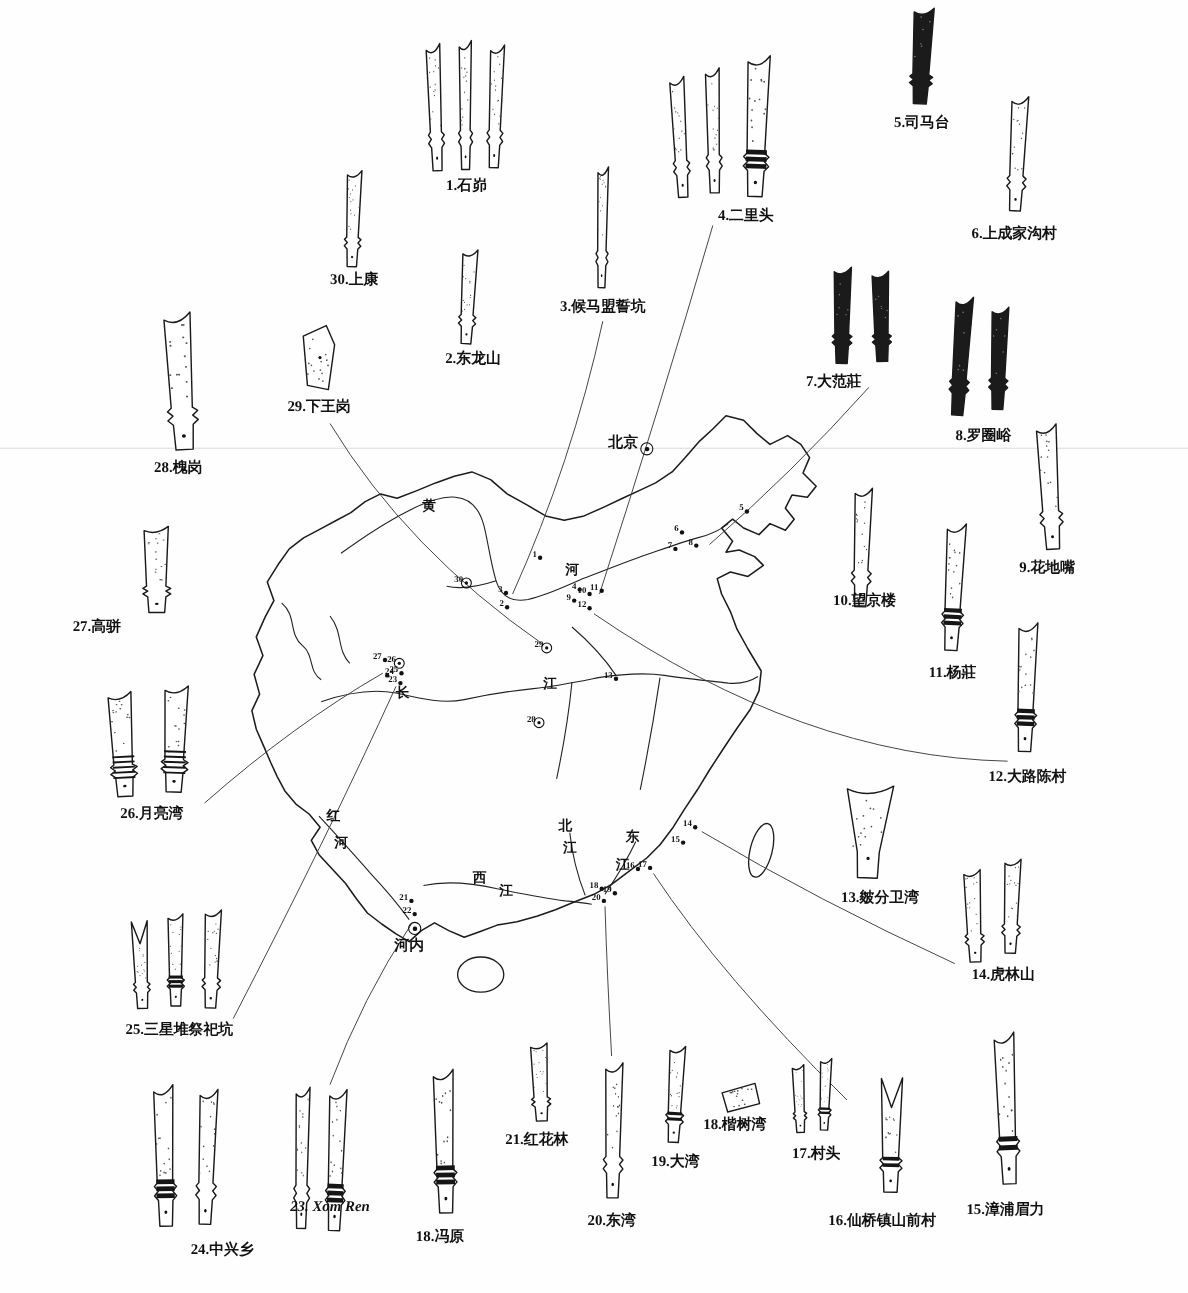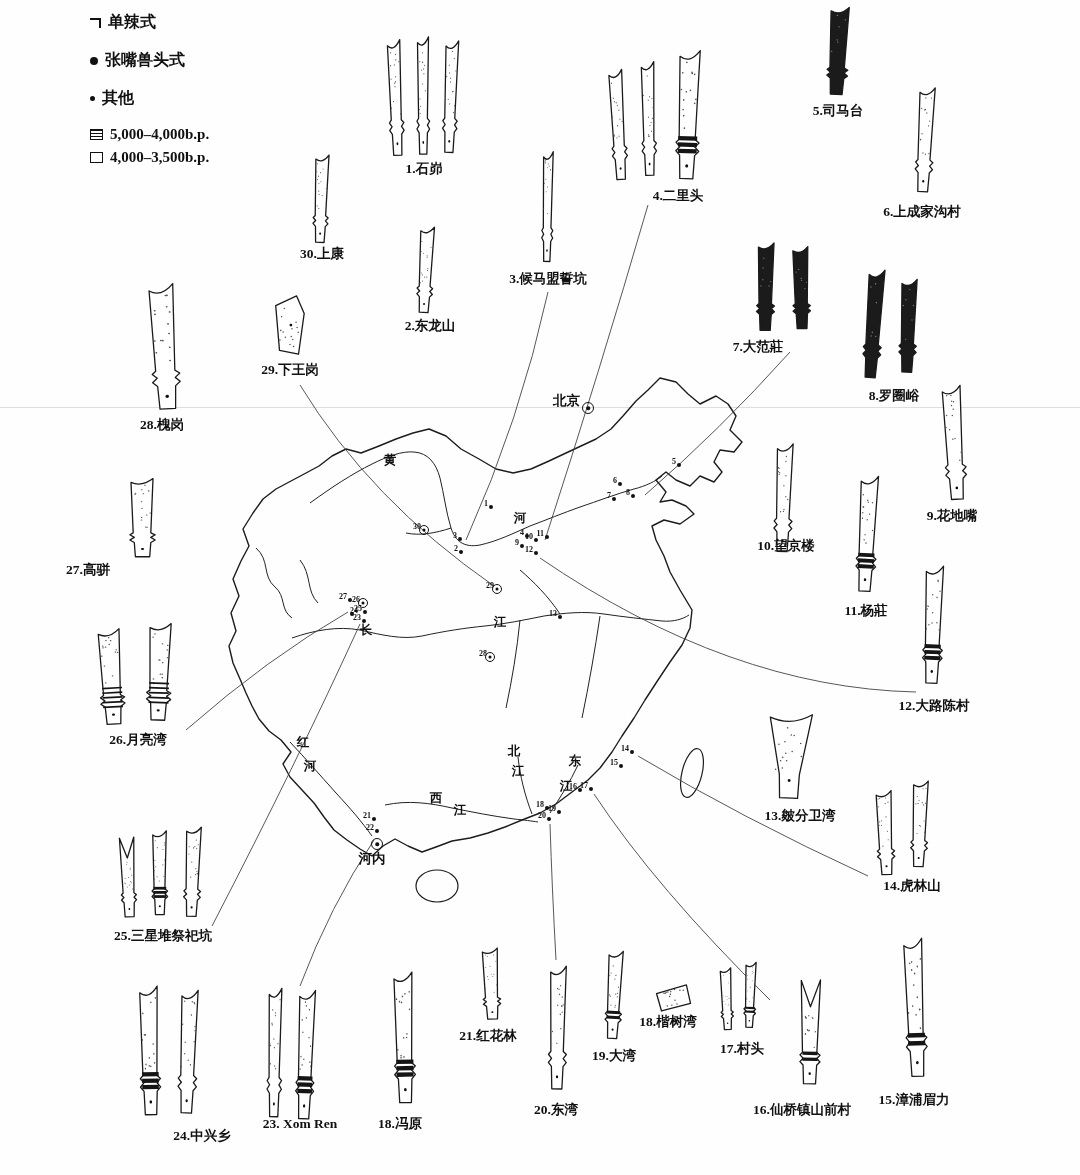--- a/index.html
+++ b/index.html
@@ -25,21 +25,21 @@
   .blade{position:absolute;}
   .site-label{position:absolute;transform:translateX(-50%);font-size:13.5px;font-weight:700;white-space:nowrap;}
   
   .pt-dot{position:absolute;width:4px;height:4px;background:#111;border-radius:50%;transform:translate(-50%,-50%);}
   .pt-circ{position:absolute;width:8px;height:8px;border:1px solid #111;border-radius:50%;transform:translate(-50%,-50%);}
   .pt-circ::after{content:"";position:absolute;left:50%;top:50%;width:3px;height:3px;background:#111;border-radius:50%;transform:translate(-50%,-50%);}
   .map-num{position:absolute;font-size:8px;font-weight:700;transform:translate(-100%,-50%);line-height:1;}
   .river-label{position:absolute;font-size:12.5px;font-weight:700;transform:translate(-50%,-50%);line-height:1;}
   .city-marker{position:absolute;width:10px;height:10px;border:1.2px solid #111;border-radius:50%;transform:translate(-50%,-50%);}
   .city-marker::after{content:"";position:absolute;left:50%;top:50%;width:3.5px;height:3.5px;background:#111;border-radius:50%;transform:translate(-50%,-50%);}
-  .city-label{position:absolute;font-size:13.5px;font-weight:700;white-space:nowrap;line-height:1;font-family:Liberation Mono, monospace;}
+  .city-label{position:absolute;font-size:13.5px;font-weight:700;white-space:nowrap;line-height:1;}
 </style>
 </head>
 <body>
 
 <div id="canvas" class="canvas">
 
   <div class="fold-line"></div>
 
   <svg class="map-svg" width="1080" height="1175" viewBox="0 0 1080 1175">
     <path fill="none" stroke="#1c1c1c" stroke-width="1.4" stroke-linejoin="round" d="M648,390 L660,378 L676,382 L688,394 L700,404 L716,396 L728,404 L736,416 L730,430 L742,442 L734,452 L720,450 L714,462 L722,472 L714,482 L700,476 L690,486 L676,480 L666,472 L656,480 L666,492 L660,502 L672,500 L686,506 L694,514 L680,524 L664,520 L652,526 L656,540 L664,556 L670,572 L680,590 L692,610 L690,628 L682,645 L670,662 L658,680 L645,700 L634,718 L622,736 L612,752 L600,768 L588,780 L572,792 L556,804 L540,813 L522,820 L505,827 L488,833 L470,838 L452,841 L436,847 L422,852 L408,846 L395,839 L383,846 L372,856 L360,849 L347,840 L334,830 L324,817 L314,803 L302,790 L290,777 L283,764 L291,752 L281,740 L269,731 L259,719 L252,706 L246,693 L240,679 L233,663 L229,646 L236,631 L231,613 L239,596 L233,579 L241,561 L249,546 L243,529 L253,513 L263,499 L276,489 L291,481 L306,473 L319,466 L332,456 L346,449 L361,453 L379,446 L396,439 L413,433 L429,429 L446,436 L461,449 L479,459 L496,469 L513,473 L531,469 L549,461 L566,453 L581,446 L596,439 L611,429 L623,416 L636,401 Z"></path>
@@ -726,21 +726,21 @@
         <circle cx="15.616323731138547" cy="43.78570816186557" r="0.8" fill="#555"></circle>
         <circle cx="26.09465020576132" cy="56.53682270233196" r="0.8" fill="#555"></circle>
         <circle cx="14.235528120713306" cy="66.62332818930041" r="0.8" fill="#555"></circle>
         <circle cx="17.569821673525375" cy="15.279792524005487" r="0.8" fill="#555"></circle>
         <circle cx="16.146913580246913" cy="74.4815243484225" r="0.8" fill="#555"></circle>
         <rect x="11" y="85" width="19" height="4" fill="#151515"></rect>
         <rect x="11" y="91" width="19" height="4" fill="#151515"></rect>
         <rect x="11" y="97" width="19" height="4" fill="#151515"></rect>
         <circle cx="20.5" cy="113" r="1.5" fill="#111"></circle>
       </svg>
-      <div class="site-label" style="left: 300px; top: 1116px;">23. Xom Ren</div>
+      <div class="site-label" style="left: 300px; top: 1089px; font-style: italic;">23. Xom Ren</div>
       <svg viewBox="0 0 40 130" preserveAspectRatio="none" width="35" height="138" class="blade" style="left: 132px; top: 982px; transform: rotate(-1deg);">
         <path d="M10,10 Q20,17 30,4 L28,88 L32,91 L28,95 L32,99 L28,103 L27,125 L14,125 L13,103 L9,99 L13,95 L9,91 L12,88 Z" fill="#ffffff" stroke="#1a1a1a" stroke-width="1.3" vector-effect="non-scaling-stroke" stroke-linejoin="round"></path>
         <circle cx="19.645816186556928" cy="71.38901748971193" r="0.8" fill="#555"></circle>
         <circle cx="21.15294924554184" cy="79.45906207133059" r="0.8" fill="#555"></circle>
         <circle cx="25.60658436213992" cy="76.22252229080934" r="0.8" fill="#555"></circle>
         <circle cx="24.9079561042524" cy="67.72878086419753" r="0.8" fill="#555"></circle>
         <circle cx="15.699039780521261" cy="49.65685013717422" r="0.8" fill="#555"></circle>
         <circle cx="27.806995884773663" cy="15.093149862825788" r="0.8" fill="#555"></circle>
         <circle cx="19.35528120713306" cy="78.97595164609054" r="0.8" fill="#555"></circle>
         <circle cx="22.541426611796982" cy="19.206490054869683" r="0.8" fill="#555"></circle>
@@ -950,36 +950,14 @@
         <circle cx="17.871193415637862" cy="28.66105109739369" r="0.8" fill="#555"></circle>
         <circle cx="15.937997256515775" cy="43.28459362139918" r="0.8" fill="#555"></circle>
         <circle cx="16.75377229080933" cy="58.70031721536351" r="0.8" fill="#555"></circle>
         <circle cx="21.701234567901235" cy="60.21686385459533" r="0.8" fill="#555"></circle>
         <circle cx="13.792729766803841" cy="38.32806069958848" r="0.8" fill="#555"></circle>
         <circle cx="20.5" cy="113" r="1.5" fill="#111"></circle>
       </svg>
       <div class="site-label" style="left: 322px; top: 245px;">30.上康</div>
     </div>
 
-  <div class="legend">
-    <div class="legend-row lg">
-      <span class="sym sym-bracket"></span>
-      <span>单辣式</span>
-    </div>
-    <div class="legend-row lg">
-      <span class="sym sym-dot-large"></span>
-      <span>张嘴兽头式</span>
-    </div>
-    <div class="legend-row lg">
-      <span class="sym sym-dot-small"></span>
-      <span>其他</span>
-    </div>
-    <div class="legend-row">
-      <span class="sym sym-sq-hatch"></span>
-      <span>5,000–4,000b.p.</span>
-    </div>
-    <div class="legend-row">
-      <span class="sym sym-sq-open"></span>
-      <span>4,000–3,500b.p.</span>
-    </div>
-  </div>
 
 </div>
 
 </body></html>

